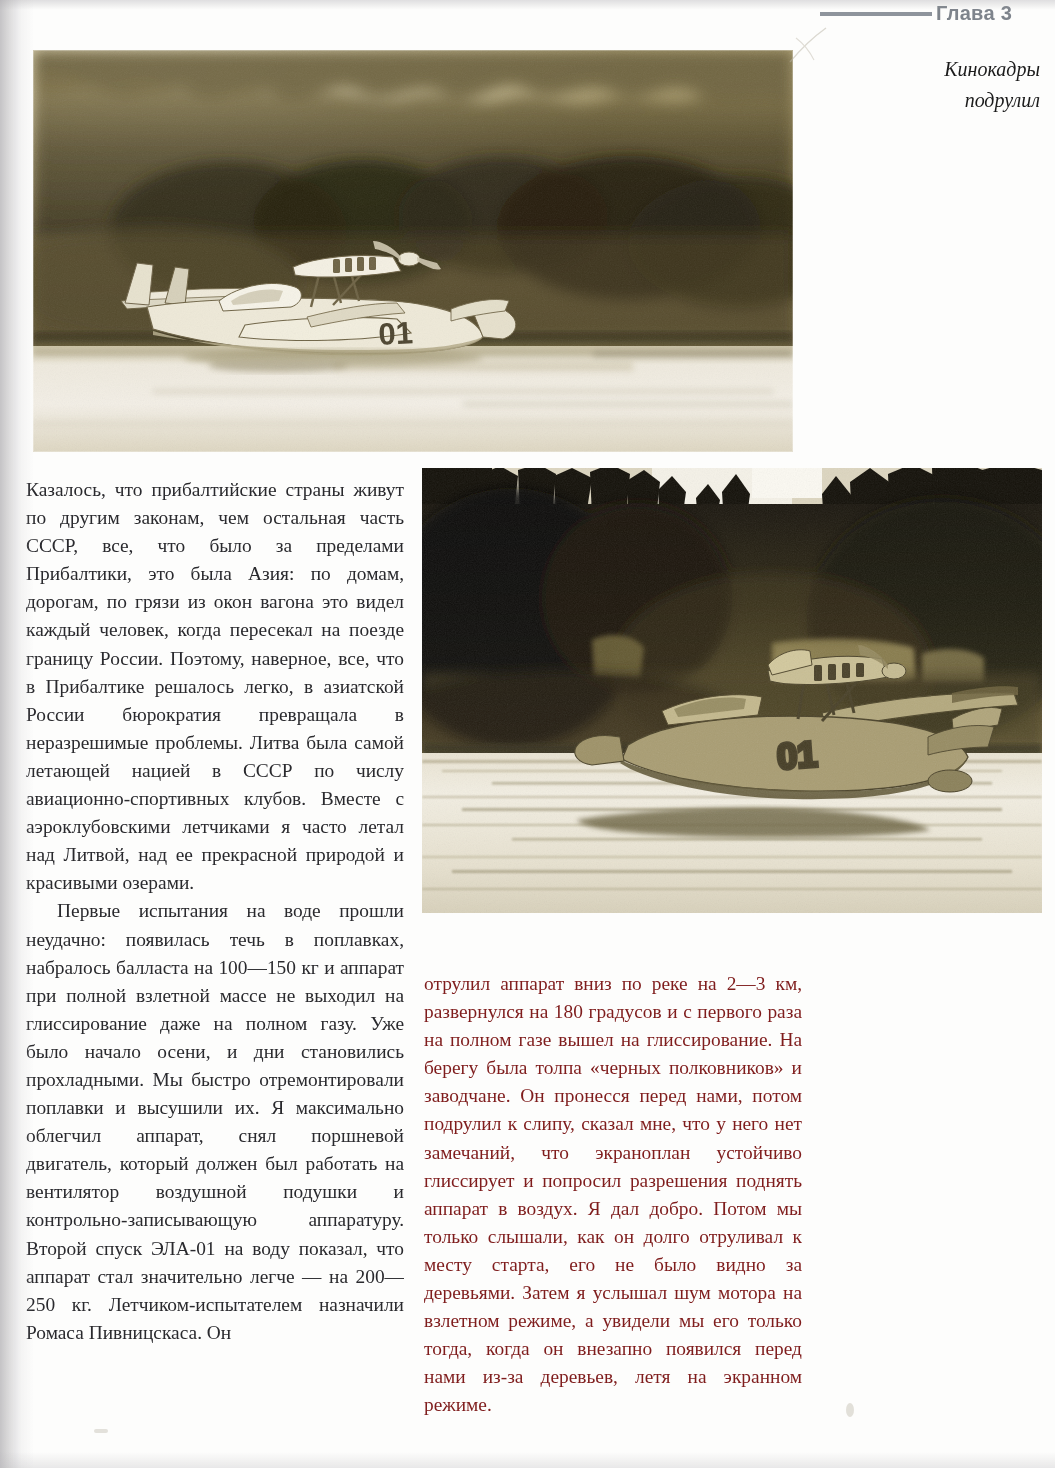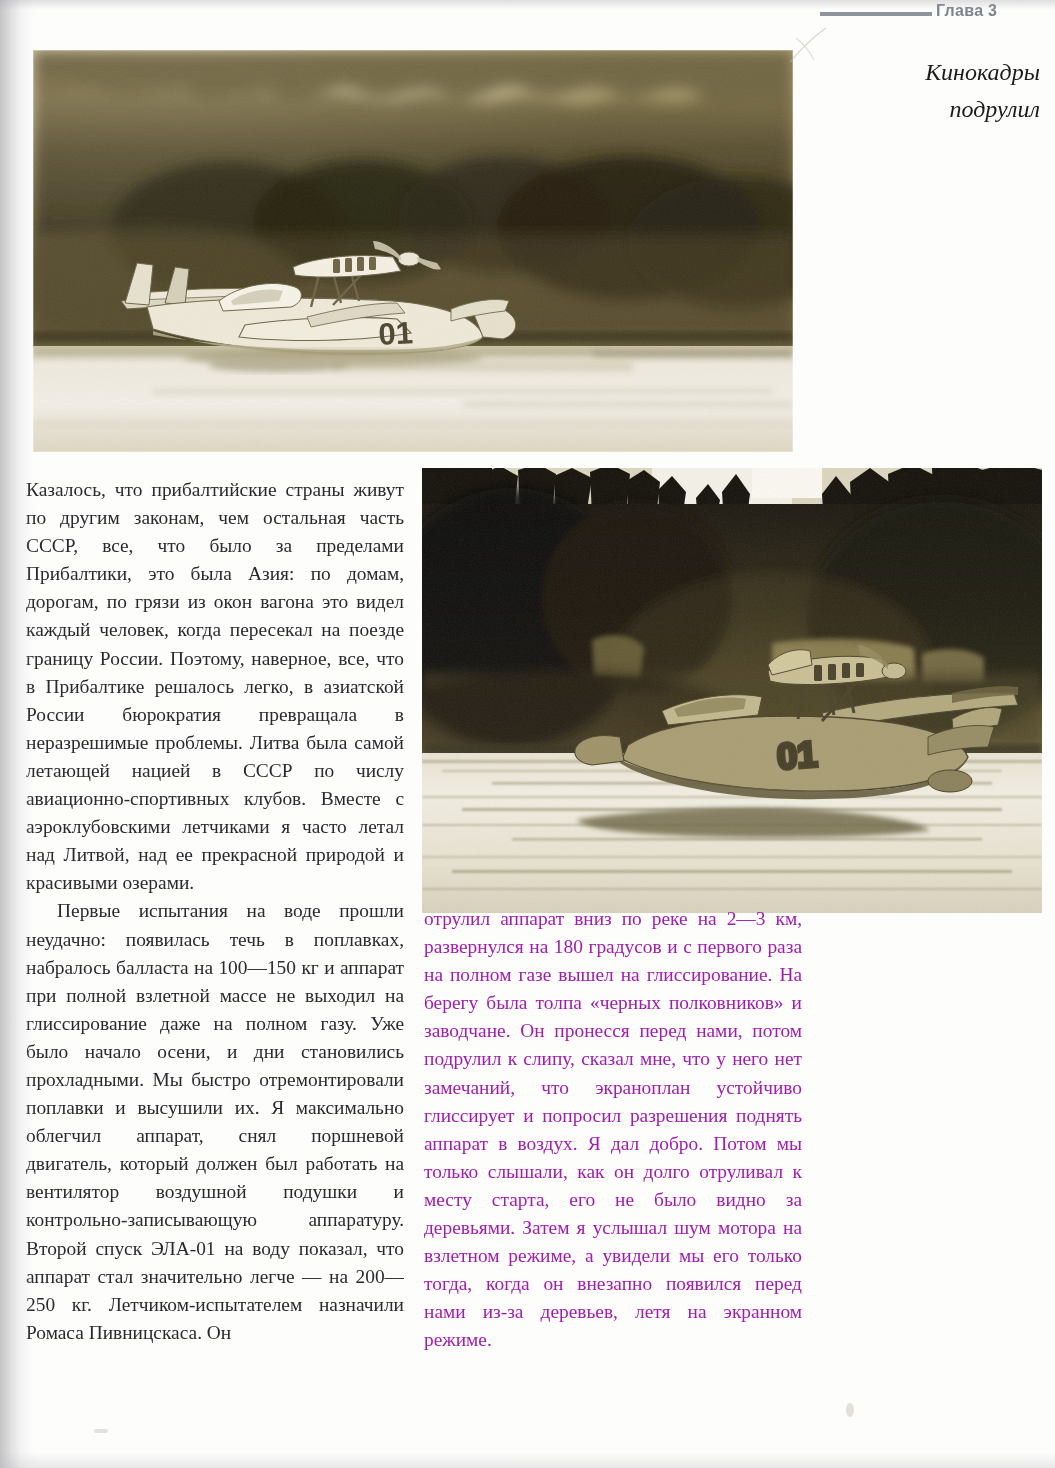--- a/index.html
+++ b/index.html
@@ -60,37 +60,37 @@
     position: absolute;
     left: 820px; top: 12px;
     width: 112px; height: 4px;
     background: #8e949c;
     z-index: 20;
   }
   .header-title {
     position: absolute;
     left: 936px; top: 2px;
     font-family: "Liberation Sans", "DejaVu Sans", sans-serif;
-    font-size: 16px;
+    font-size: 20px;
     font-weight: bold;
     color: #7e848c;
     letter-spacing: .3px;
     white-space: nowrap;
     z-index: 20;
   }
 
   
   .side-caption {
     position: absolute;
     left: 800px; top: 54px;
     width: 240px;
     text-align: right;
     font-family: "Liberation Serif", "DejaVu Serif", serif;
     font-style: italic;
-    font-size: 24px;
+    font-size: 20px;
     line-height: 1.55;
     color: #1b1b1b;
     z-index: 20;
   }
 
   
   .photo {
     position: absolute;
     overflow: hidden;
     z-index: 10;
@@ -109,22 +109,22 @@
     text-align: justify;
     color: #161616;
     z-index: 15;
     hyphens: manual;
   }
   #col-left {
     left: 26px; top: 476px; width: 378px;
     color: #2a2a2e;
   }
   #col-right {
-    left: 424px; top: 905px; width: 378px;
-    color: #a21caf;
+    left: 424px; top: 970px; width: 378px;
+    color: #7f1d1d;
   }
   .col p { margin: 0; }
   .col p + p { text-indent: 1.6em; }
   .col p:last-child { text-align: justify; }
   .col p.last-line-left { text-align-last: left; }
 </style>
 </head>
 <body>
 
 <div id="page">

